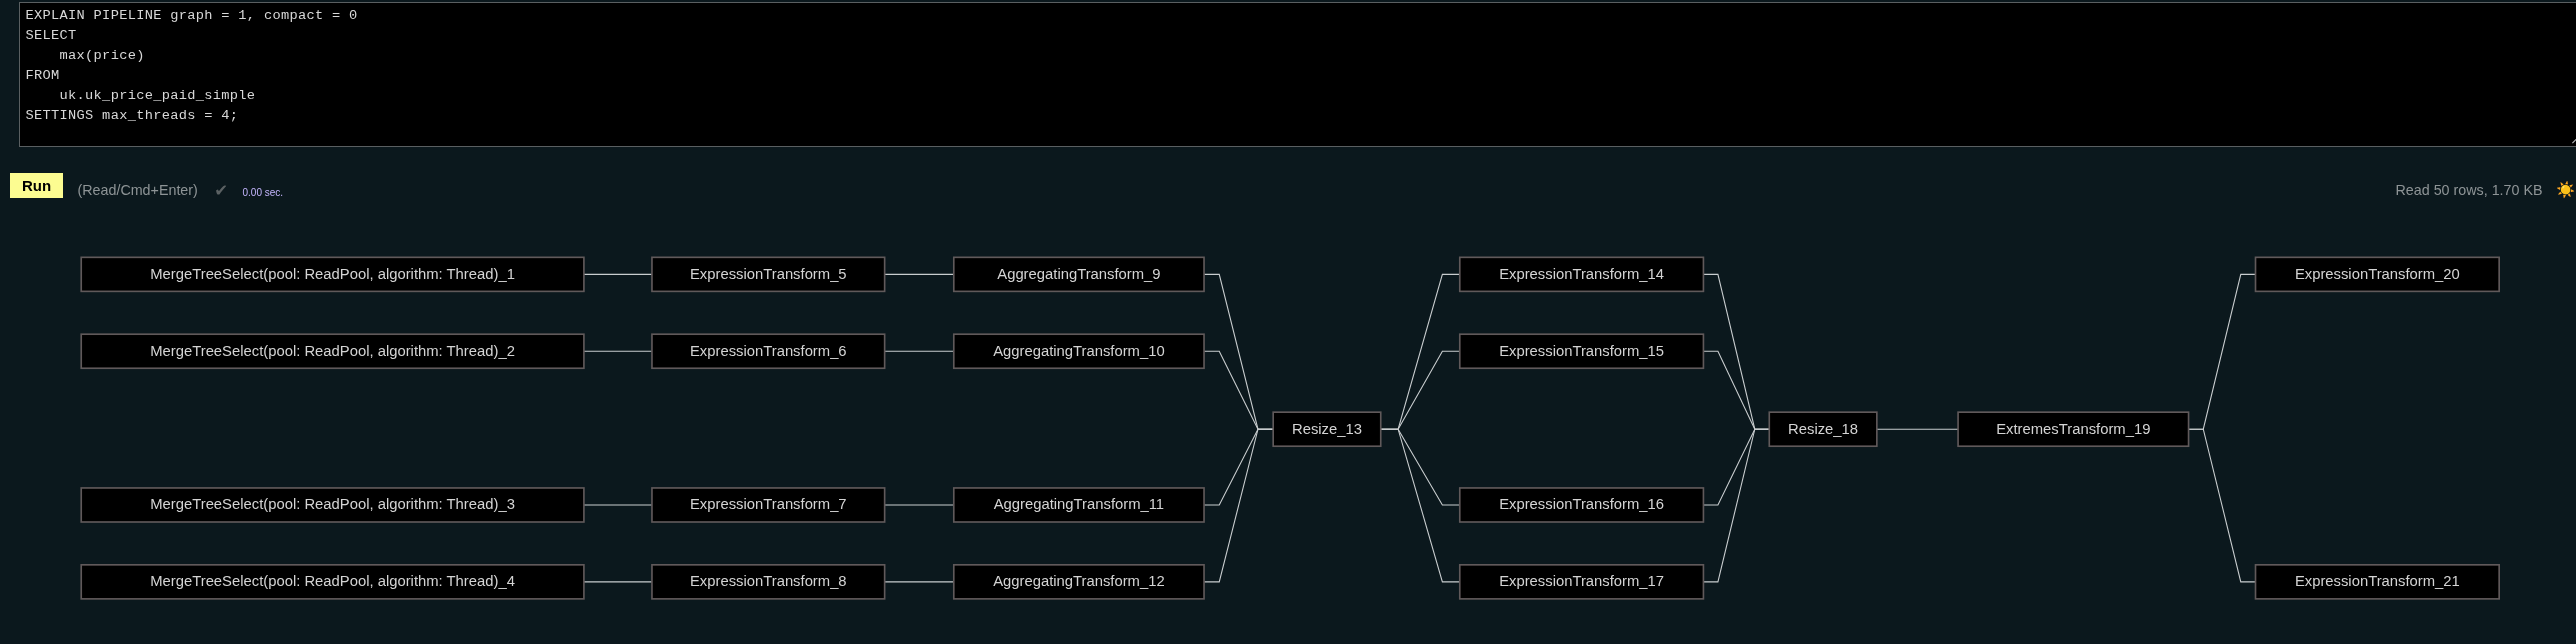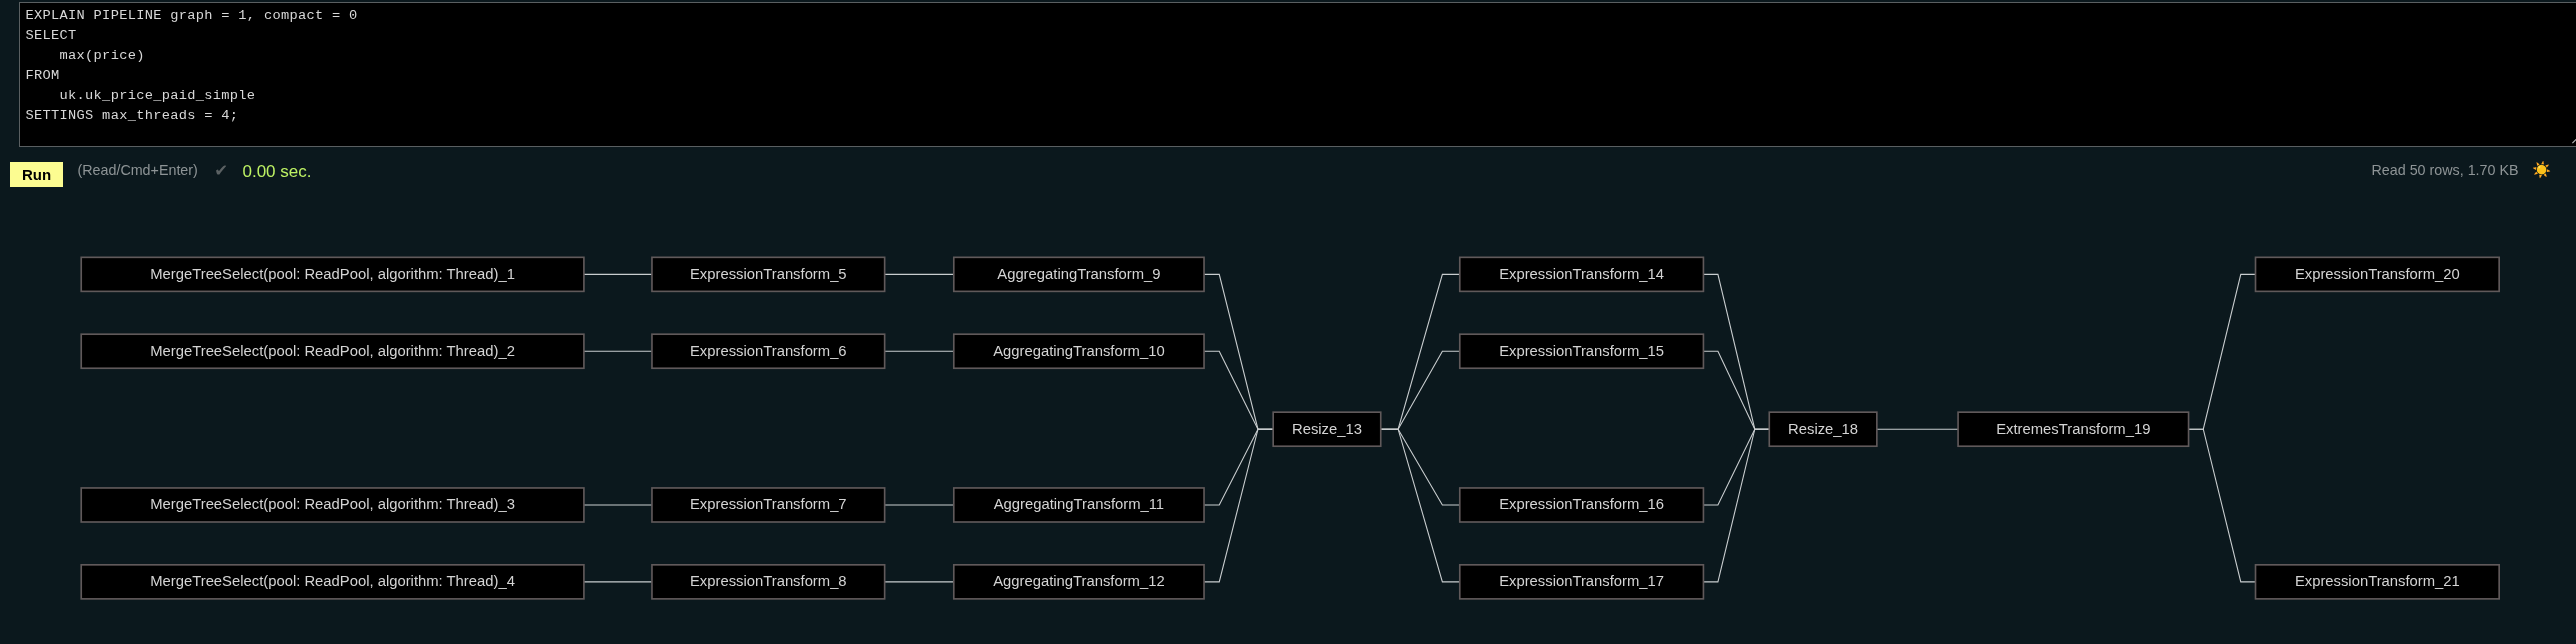--- a/index.html
+++ b/index.html
@@ -53,21 +53,21 @@
   }
 
   
   #toolbar {
     position: absolute;
     left: 0;
     top: 162px;
     width: 2576px;
     height: 36px;
     display: flex;
-    align-items: flex-start;
+    align-items: flex-end;
   }
   #run-button {
     margin-left: 10px;
     background: #fcfc91;
     color: #000000;
     border: none;
     padding: 5px 12px;
     font-family: "Liberation Sans", sans-serif;
     font-size: 15px;
     font-weight: bold;
@@ -80,28 +80,28 @@
     font-size: 14.3px;
   }
   #status-check {
     margin-left: 16.5px;
     color: #5b6163;
     font-size: 16.5px;
     line-height: 1;
   }
   #elapsed-time {
     margin-left: 14.3px;
-    color: #bef264;
-    font-size: 17px;
+    color: #c4b5fd;
+    font-size: 10px;
   }
   #toolbar-right {
     margin-left: auto;
     display: flex;
     align-items: center;
-    margin-right: 24px;
+    margin-right: 0;
   }
   #read-stats {
     color: #8e9496;
     font-size: 14.3px;
   }
   #theme-toggle {
     margin-left: 14.3px;
     font-size: 15.4px;
     line-height: 1;
     cursor: pointer;

